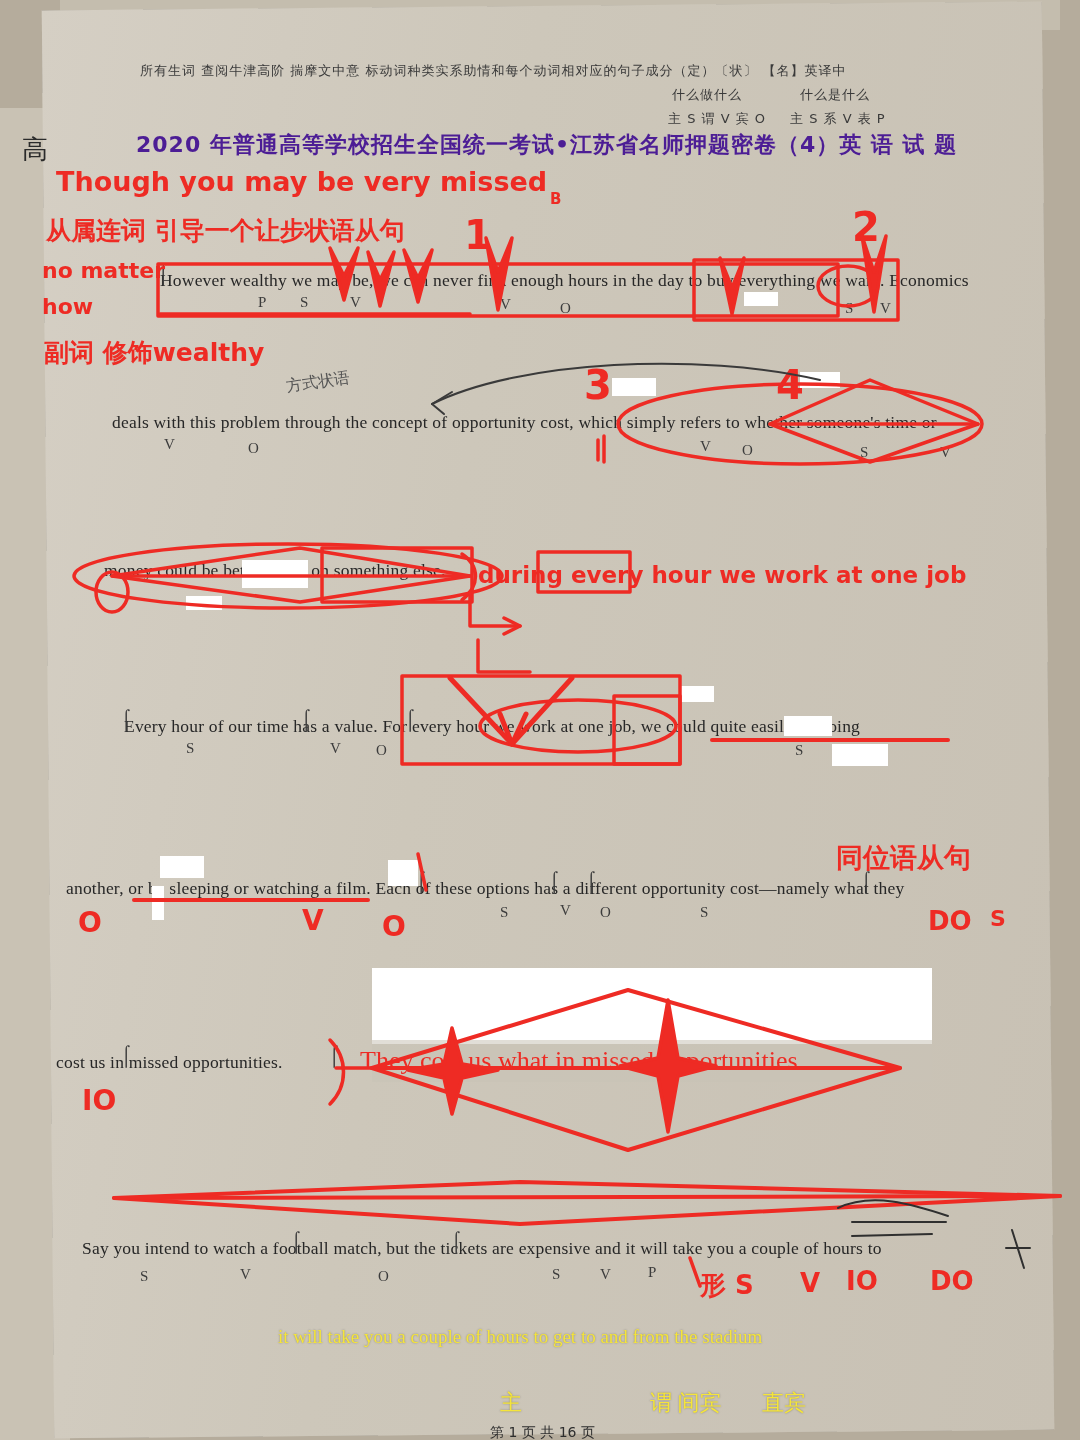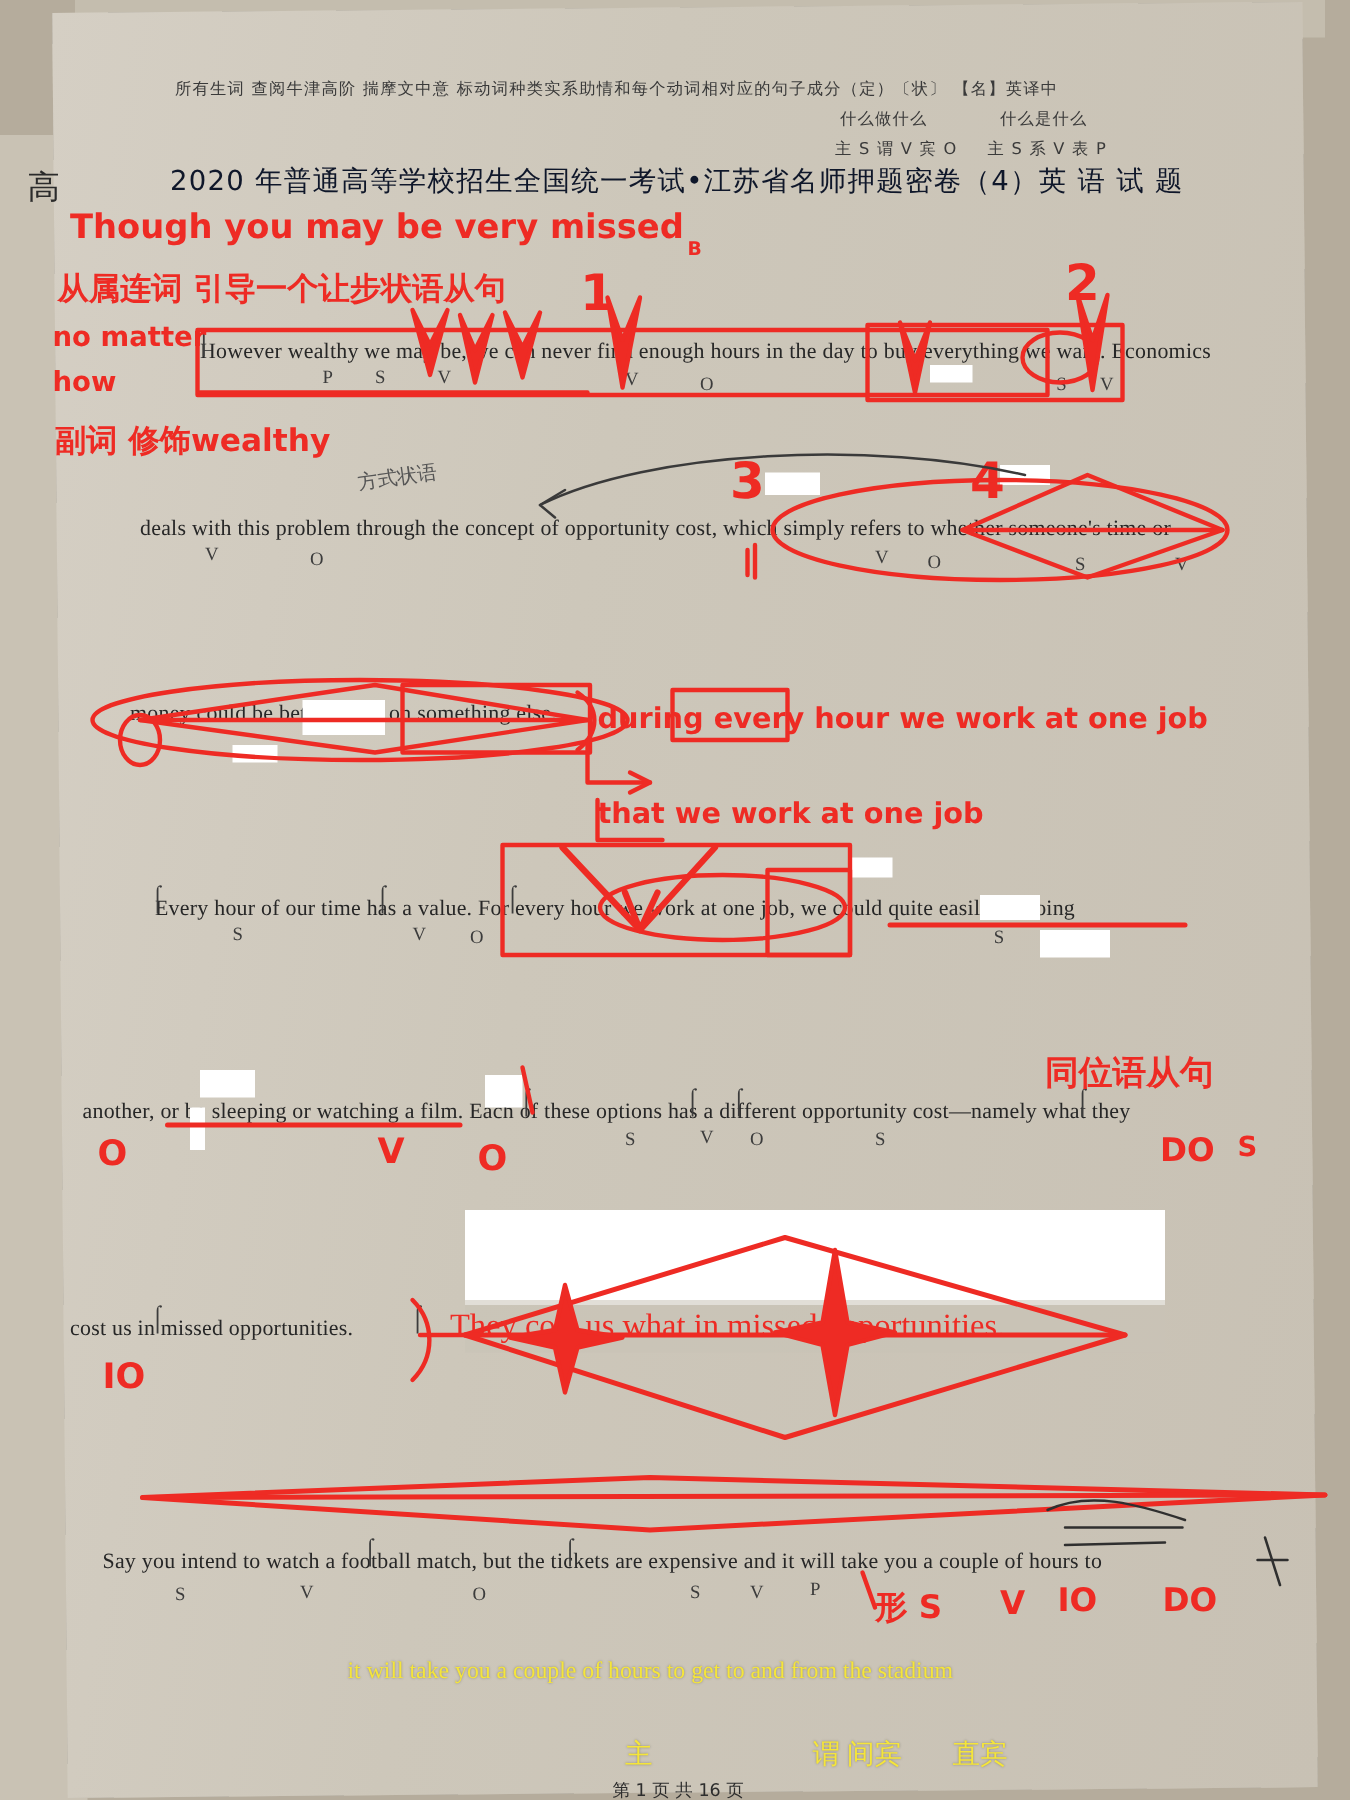--- a/index.html
+++ b/index.html
@@ -22,21 +22,21 @@
     transform:rotate(-0.5deg);
   }
   .sheet-inner{
     position:absolute;left:0;top:0;right:0;bottom:0;
     background:linear-gradient(100deg,#d5cfc4 0%,#cdc7ba 40%,#c8c1b4 100%);
   }
   
   .pt{position:absolute;color:#2b2b2b;font-family:"Liberation Serif",serif;white-space:pre;}
   .hdr-cn{font-family:"DejaVu Sans",sans-serif;font-size:13px;letter-spacing:1px;color:#3a3a3a;}
   .title{
-    font-family:"DejaVu Sans",sans-serif;font-weight:normal;font-size:22px;color:#0f172a;letter-spacing:1px;
+    font-family:"DejaVu Sans",sans-serif;font-weight:bold;font-size:22px;color:#4c1d95;letter-spacing:1px;
   }
   .body-line{font-size:17.5px;color:#272727;letter-spacing:.2px;}
   .marklabel{position:absolute;font-family:"Liberation Serif",serif;font-size:15px;color:#3c3c3c;}
   .brace{position:absolute;font-size:20px;color:#3c3c3c;font-family:"Liberation Serif",serif;}
   
   .red{position:absolute;color:#ee2b24;font-family:"DejaVu Sans",sans-serif;font-weight:bold;}
   .red-serif{position:absolute;color:#ee2b24;font-family:"Liberation Serif",serif;}
   .rnum{position:absolute;color:#ee2b24;font-family:"DejaVu Sans",sans-serif;font-weight:bold;font-size:40px;}
   svg.overlay{position:absolute;left:0;top:0;width:1080px;height:1440px;pointer-events:none;}
   .yellow{position:absolute;color:#f5e53a;font-family:"Liberation Serif",serif;font-size:19px;text-shadow:0 0 2px rgba(0,0,0,.35);}
@@ -142,21 +142,20 @@
   <div class="red" style="left:42px;top:258px;font-size:22px;">no matter</div>
   <div class="red" style="left:42px;top:294px;font-size:22px;">how</div>
   <div class="red" style="left:44px;top:336px;font-size:25px;">副词 修饰wealthy</div>
 
   <div class="rnum" style="left:464px;top:212px;">1</div>
   <div class="rnum" style="left:852px;top:204px;">2</div>
   <div class="rnum" style="left:584px;top:362px;">3</div>
   <div class="rnum" style="left:776px;top:362px;">4</div>
 
   <div class="red" style="left:478px;top:562px;font-size:23px;">during every hour we work at one job</div>
-  <div class="red" style="left:478px;top:638px;font-size:23px;">that we work at one job</div>
 
   <div class="red" style="left:836px;top:840px;font-size:27px;">同位语从句</div>
   <div class="red" style="left:928px;top:906px;font-size:26px;">DO</div>
   <div class="red" style="left:990px;top:906px;font-size:22px;">S</div>
 
   <div class="red" style="left:78px;top:906px;font-size:28px;">O</div>
   <div class="red" style="left:302px;top:904px;font-size:28px;">V</div>
   <div class="red" style="left:382px;top:910px;font-size:28px;">O</div>
   <div class="red" style="left:82px;top:1084px;font-size:28px;">IO</div>
 

